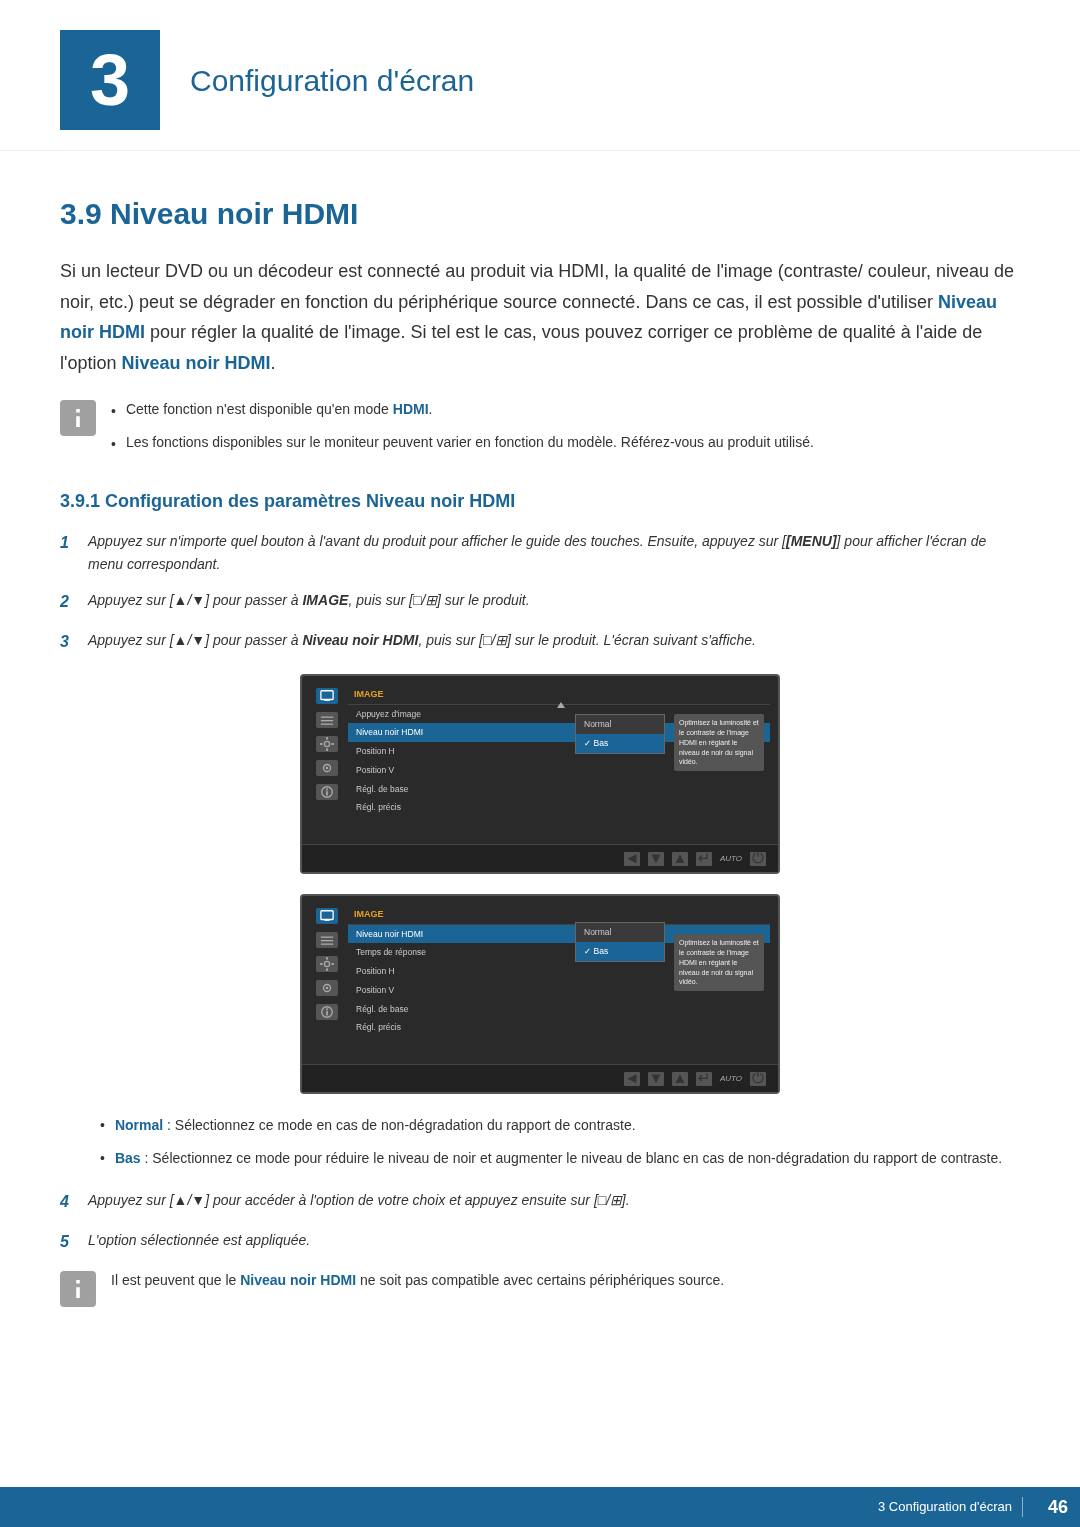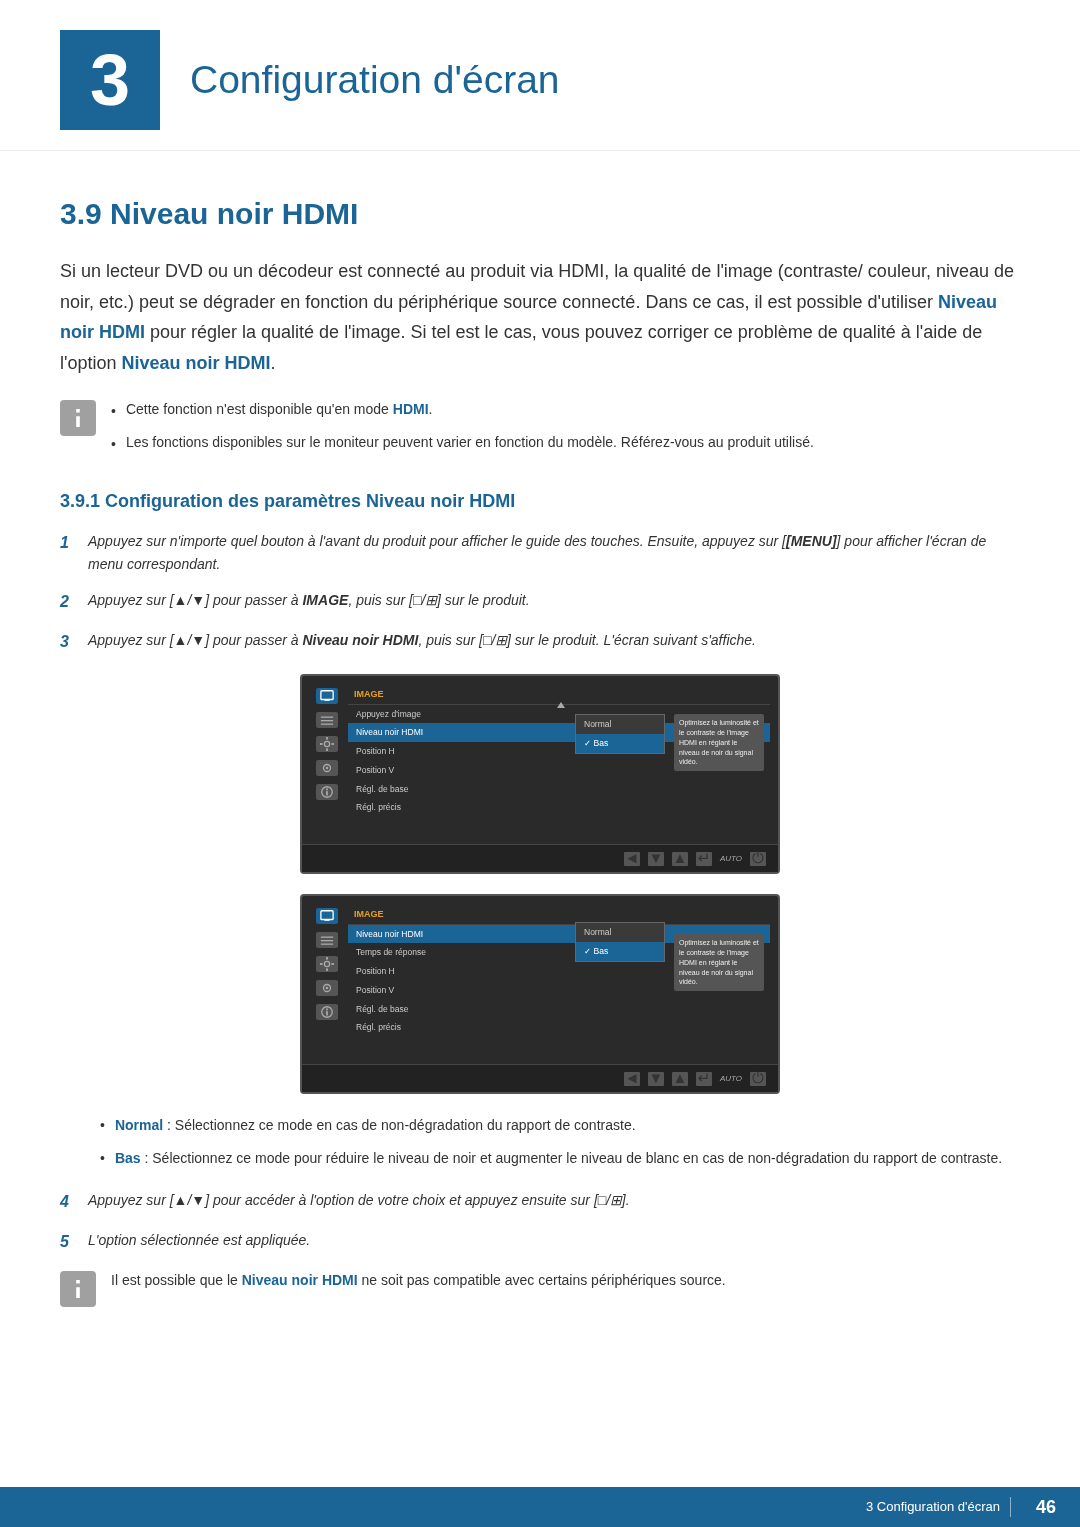--- a/index.html
+++ b/index.html
@@ -33,21 +33,21 @@
       width: 100px;
       height: 100px;
       display: flex;
       align-items: center;
       justify-content: center;
       margin-right: 30px;
       flex-shrink: 0;
     }
 
     .chapter-title {
-      font-size: 39px;
+      font-size: 30px;
       color: #1a6496;
       font-weight: 300;
     }
 
     
     .content {
       padding: 20px 60px 60px 60px;
     }
 
     .section-title {
@@ -317,21 +317,21 @@
     .footer {
       position: fixed;
       bottom: 0;
       left: 0;
       right: 0;
       height: 40px;
       background: #1a6496;
       display: flex;
       align-items: center;
       justify-content: flex-end;
-      padding: 0 24px;
+      padding: 0 12px;
     }
 
     .footer-text {
       color: #fff;
       font-size: 13px;
     }
 
     .footer-page {
       color: #fff;
       font-size: 18px;
@@ -580,21 +580,21 @@
   </div>
 
   <div class="note-box">
     <div class="note-icon">
       <svg viewBox="0 0 20 20" fill="white" xmlns="http://www.w3.org/2000/svg">
         <path d="M9 5h2v2H9zm0 4h2v6H9z"></path>
       </svg>
     </div>
     <div class="note-content">
       <div class="note-item">
-        <span><span>Il est possible que le </span><strong class="highlight-blue">Niveau noir HDMI</strong><span> ne soit pas compatible avec certains périphériques source.</span></span>
+        <span><span>Il est peuvent que le </span><strong class="highlight-blue">Niveau noir HDMI</strong><span> ne soit pas compatible avec certains périphériques source.</span></span>
       </div>
     </div>
   </div>
 
 </div>
 
 <div class="footer">
   <span class="footer-text">3 Configuration d'écran</span>
   <div class="divider-line"></div>
   <span class="footer-page">46</span>

